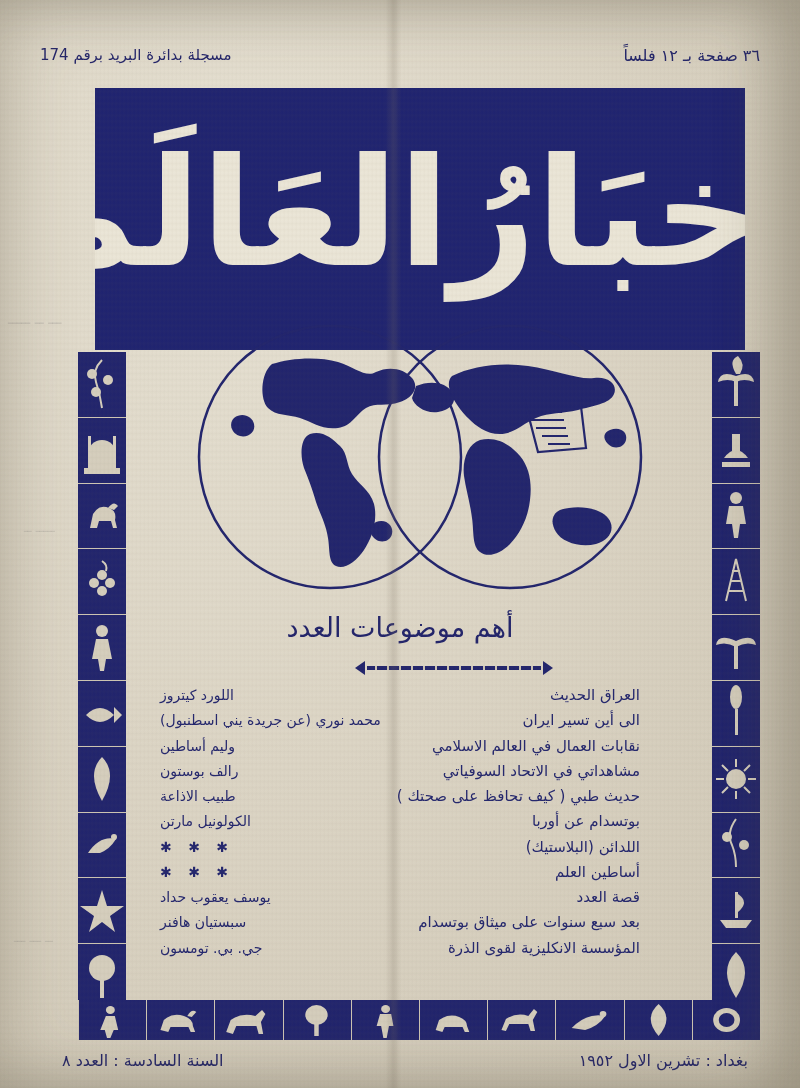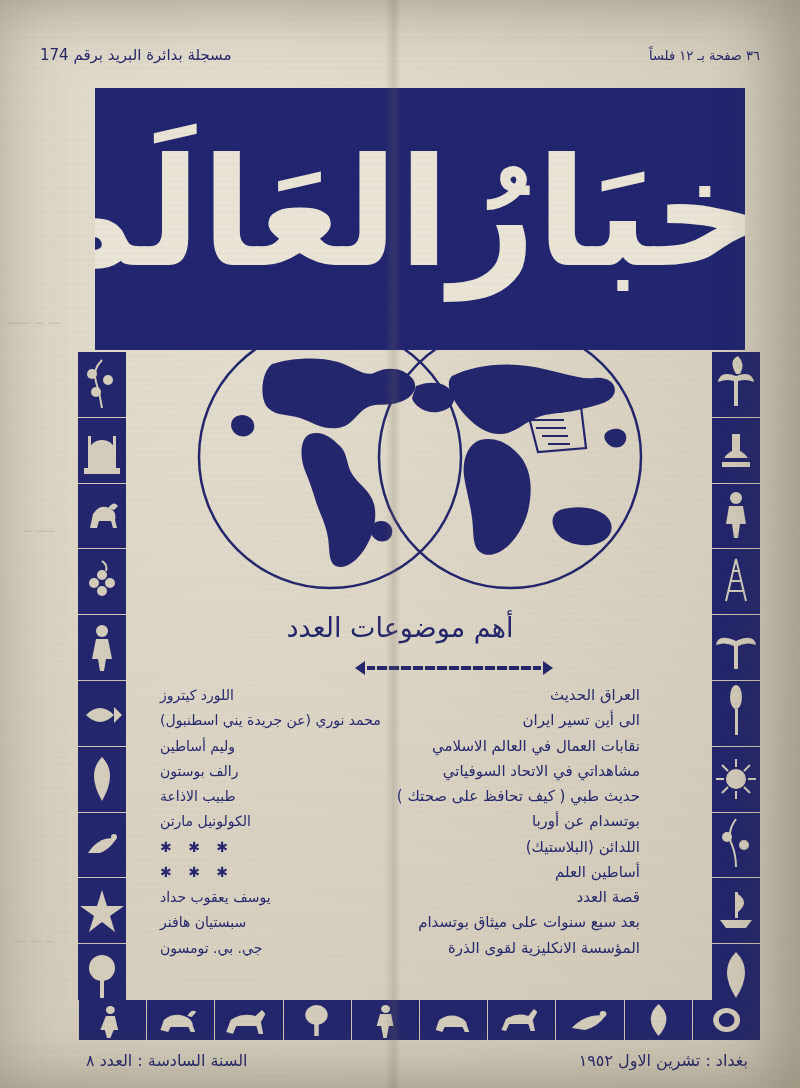--- a/index.html
+++ b/index.html
@@ -48,21 +48,21 @@
     position: absolute;
     top: 38px; left: 40px; right: 40px;
     height: 34px;
     display: flex;
     align-items: center;
     justify-content: space-between;
     direction: rtl;
   }
   .top-text {
     color: #22246b;
-    font-size: 13px;
+    font-size: 16px;
     font-family: "DejaVu Sans", sans-serif;
     letter-spacing: 0.5px;
     white-space: nowrap;
   }
   .top-text.small { font-size: 15px; }
 
   
   .masthead {
     position: absolute;
     top: 88px; left: 95px;
@@ -165,21 +165,21 @@
   
   .footer {
     position: absolute;
     bottom: 18px; left: 62px; right: 52px;
     display: flex;
     justify-content: space-between;
     direction: rtl;
     color: #22246b;
     font-size: 16px;
   }
-  .footer .left-part, .footer .right-part { white-space: nowrap; margin-left: 24px; }
+  .footer .left-part, .footer .right-part { white-space: nowrap; }
 
   
   .bleed {
     position: absolute;
     color: rgba(70,70,80,0.13);
     font-size: 13px;
     direction: rtl;
     pointer-events: none;
     user-select: none;
   }

